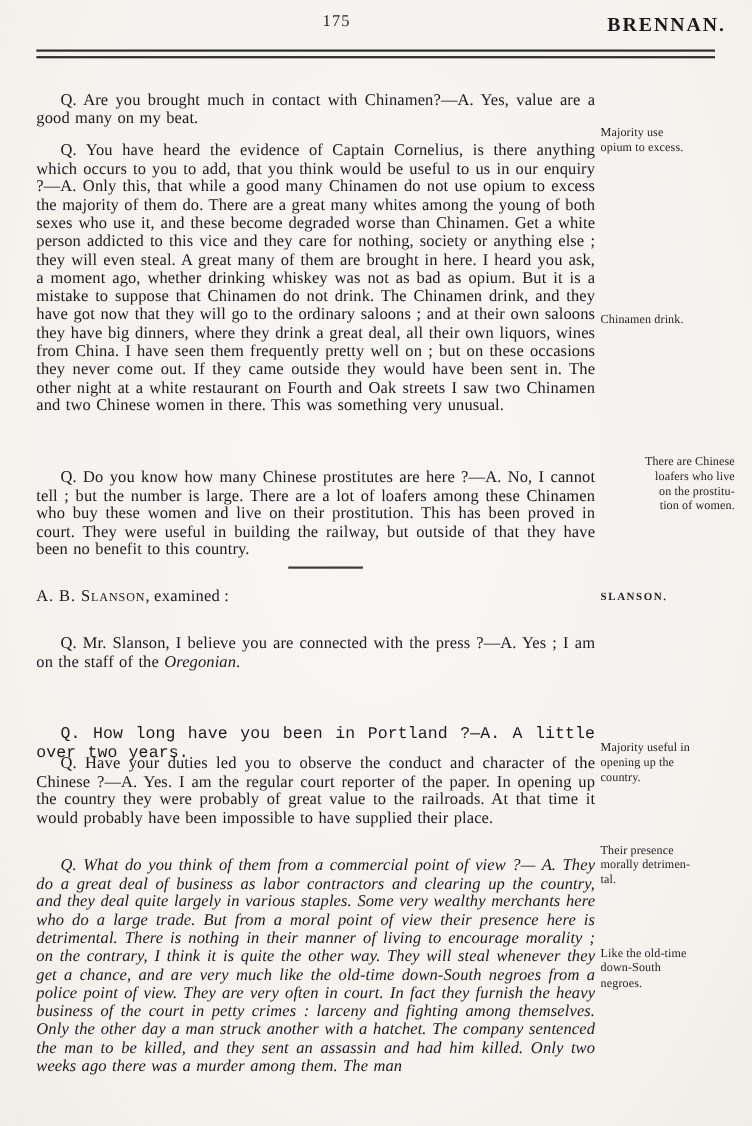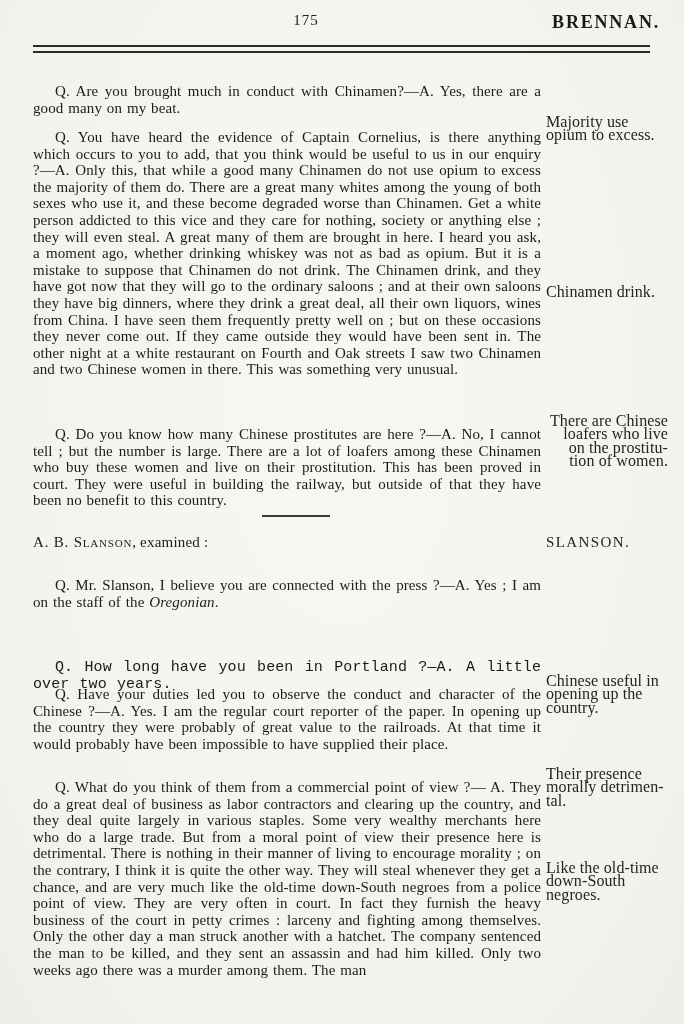--- a/index.html
+++ b/index.html
@@ -57,21 +57,21 @@
     letter-spacing: 0.1px;
     color: #1b1b1b;
   }
   .par-contact     { top: 68px;  }
   .par-cornelius   { top: 114px; }
   .par-prostitutes { top: 411px; }
   .par-press       { top: 562px; }
   .par-leading     { top: 612px; }
   .par-portland    { top: 645px; font-family: Liberation Mono, monospace; }
   .par-duties      { top: 671px; }
-  .par-commercial  { top: 764px; }
+  .par-commercial  { top: 764px; font-style: italic; }
   .section-divider {
     position: absolute;
     top: 515px;
     left: 262px;
     width: 68px;
     height: 0;
     border-top: 2px solid #3a3a3a;
   }
   .witness-heading {
     position: absolute;
@@ -84,50 +84,50 @@
   }
   .witness-heading .name {
     font-variant: small-caps;
     letter-spacing: 0.8px;
   }
   .italic { font-style: italic; }
   .margin-note {
     position: absolute;
     left: 546px;
     width: 122px;
-    font-size: 16px;
+    font-size: 11px;
     line-height: 13.4px;
     white-space: pre-line;
     color: #242424;
     letter-spacing: 0.1px;
   }
   .margin-note.bold-note {
-    font-weight: normal;
-    font-size: 15px;
+    font-weight: bold;
+    font-size: 10px;
     letter-spacing: 1.4px;
   }
   .mn-0 { top: 115px; }
   .mn-1 { top: 240px; }
   .mn-2 { top: 285px; }
   .mn-3 { top: 414px; text-align: right; }
   .mn-4 { top: 536px; }
   .mn-5 { top: 674px; }
   .mn-6 { top: 767px; }
   .mn-7 { top: 861px; }
 </style>
 </head>
 <body>
 
 <div class="page">
 
   <div class="page-number">175</div>
   <div class="running-head">BRENNAN.</div>
   <div class="header-rule"></div>
 
-  <p class="body-par par-contact">Q. Are you brought much in conduct with Chinamen?—A. Yes, there are a good many on my beat.</p>
+  <p class="body-par par-contact">Q. Are you brought much in contact with Chinamen?—A. Yes, value are a good many on my beat.</p>
 
   <p class="body-par par-cornelius">Q. You have heard the evidence of Captain Cornelius, is there anything which occurs to you to add, that you think would be useful to us in our enquiry ?—A. Only this, that while a good many Chinamen do not use opium to excess the majority of them do. There are a great many whites among the young of both sexes who use it, and these become degraded worse than Chinamen. Get a white person addicted to this vice and they care for nothing, society or anything else ; they will even steal. A great many of them are brought in here. I heard you ask, a moment ago, whether drinking whiskey was not as bad as opium. But it is a mistake to suppose that Chinamen do not drink. The Chinamen drink, and they have got now that they will go to the ordinary saloons ; and at their own saloons they have big dinners, where they drink a great deal, all their own liquors, wines from China. I have seen them frequently pretty well on ; but on these occasions they never come out. If they came outside they would have been sent in. The other night at a white restaurant on Fourth and Oak streets I saw two Chinamen and two Chinese women in there. This was something very unusual.</p>
 
   <p class="body-par par-prostitutes">Q. Do you know how many Chinese prostitutes are here ?—A. No, I cannot tell ; but the number is large. There are a lot of loafers among these Chinamen who buy these women and live on their prostitution. This has been proved in court. They were useful in building the railway, but outside of that they have been no benefit to this country.</p>
 
   <div class="section-divider"></div>
 
   <div class="witness-heading"><span class="name">A. B. Slanson</span><span>, examined :</span></div>
 
   <p class="body-par par-press"><span>Q. Mr. Slanson, I believe you are connected with the press ?—A. Yes ; I am on the staff of the </span><span class="italic">Oregonian</span><span>.</span></p>
@@ -140,21 +140,21 @@
   <p class="body-par par-commercial">Q. What do you think of them from a commercial point of view ?— A. They do a great deal of business as labor contractors and clearing up the country, and they deal quite largely in various staples. Some very wealthy merchants here who do a large trade. But from a moral point of view their presence here is detrimental. There is nothing in their manner of living to encourage morality ; on the contrary, I think it is quite the other way. They will steal whenever they get a chance, and are very much like the old-time down-South negroes from a police point of view. They are very often in court. In fact they furnish the heavy business of the court in petty crimes : larceny and fighting among themselves. Only the other day a man struck another with a hatchet. The company sentenced the man to be killed, and they sent an assassin and had him killed. Only two weeks ago there was a murder among them. The man</p>
 
   <div class="margin-note mn-0">Majority use
 opium to excess.</div>
   <div class="margin-note mn-2">Chinamen drink.</div>
   <div class="margin-note mn-3">There are Chinese
 loafers who live
 on the prostitu-
 tion of women.</div>
   <div class="margin-note bold-note mn-4">SLANSON.</div>
-  <div class="margin-note mn-5">Chinese useful in
+  <div class="margin-note mn-5">Majority useful in
 opening up the
 country.</div>
   <div class="margin-note mn-6">Their presence
 morally detrimen-
 tal.</div>
   <div class="margin-note mn-7">Like the old-time
 down-South
 negroes.</div>
 
 </div>

